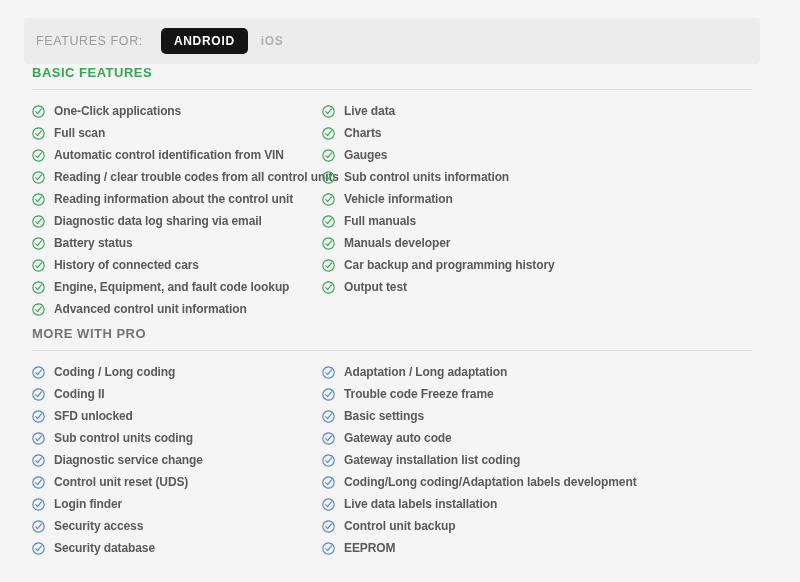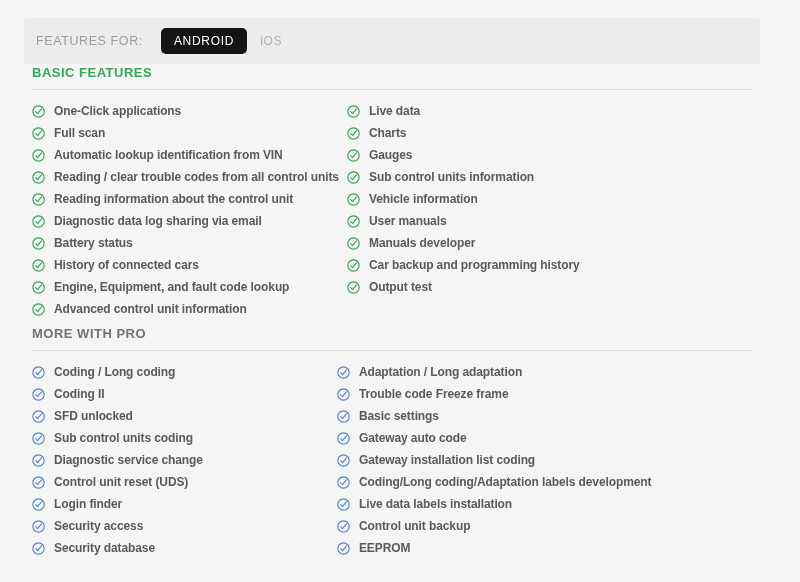--- a/index.html
+++ b/index.html
@@ -47,21 +47,21 @@
 
   .platform-tabs {
     display: flex;
     align-items: center;
     margin-left: 18px;
   }
 
   .platform-tab {
     font-size: 12px;
     letter-spacing: 0.7px;
-    font-weight: 400;
+    font-weight: 700;
     padding: 7px 13px;
     border-radius: 5px;
     color: #b0b0b0;
     background: transparent;
     border: none;
     cursor: pointer;
     font-family: "Liberation Sans", sans-serif;
     line-height: 1;
   }
 
@@ -95,21 +95,20 @@
     height: 1px;
     width: 720px;
     background: #dcdcdc;
     margin-bottom: 10px;
   }
 
   
   .feature-columns {
     display: flex;
     width: 720px;
-    gap: 25px;
   }
 
   .feature-col {
     display: flex;
     flex-direction: column;
   }
 
   .feature-col.left  { width: 290px; }
   .feature-col.right { width: 430px; }
 
@@ -166,21 +165,21 @@
               <circle cx="8" cy="8" r="7" fill="none" stroke="#34a853" stroke-width="1.4"></circle>
               <path d="M4.6 8.1 L6.9 10.5 L11.6 4.8" fill="none" stroke="#34a853" stroke-width="1.4" stroke-linecap="round" stroke-linejoin="round"></path>
             </svg>
             <span class="feature-label">Full scan</span>
           </div>
           <div class="feature-item">
             <svg class="check-icon" viewBox="0 0 16 16">
               <circle cx="8" cy="8" r="7" fill="none" stroke="#34a853" stroke-width="1.4"></circle>
               <path d="M4.6 8.1 L6.9 10.5 L11.6 4.8" fill="none" stroke="#34a853" stroke-width="1.4" stroke-linecap="round" stroke-linejoin="round"></path>
             </svg>
-            <span class="feature-label">Automatic lookup identification from VIN</span>
+            <span class="feature-label">Automatic control identification from VIN</span>
           </div>
           <div class="feature-item">
             <svg class="check-icon" viewBox="0 0 16 16">
               <circle cx="8" cy="8" r="7" fill="none" stroke="#34a853" stroke-width="1.4"></circle>
               <path d="M4.6 8.1 L6.9 10.5 L11.6 4.8" fill="none" stroke="#34a853" stroke-width="1.4" stroke-linecap="round" stroke-linejoin="round"></path>
             </svg>
             <span class="feature-label">Reading / clear trouble codes from all control units</span>
           </div>
           <div class="feature-item">
             <svg class="check-icon" viewBox="0 0 16 16">
@@ -259,21 +258,21 @@
               <circle cx="8" cy="8" r="7" fill="none" stroke="#34a853" stroke-width="1.4"></circle>
               <path d="M4.6 8.1 L6.9 10.5 L11.6 4.8" fill="none" stroke="#34a853" stroke-width="1.4" stroke-linecap="round" stroke-linejoin="round"></path>
             </svg>
             <span class="feature-label">Vehicle information</span>
           </div>
           <div class="feature-item">
             <svg class="check-icon" viewBox="0 0 16 16">
               <circle cx="8" cy="8" r="7" fill="none" stroke="#34a853" stroke-width="1.4"></circle>
               <path d="M4.6 8.1 L6.9 10.5 L11.6 4.8" fill="none" stroke="#34a853" stroke-width="1.4" stroke-linecap="round" stroke-linejoin="round"></path>
             </svg>
-            <span class="feature-label">User manuals</span>
+            <span class="feature-label">Full manuals</span>
           </div>
           <div class="feature-item">
             <svg class="check-icon" viewBox="0 0 16 16">
               <circle cx="8" cy="8" r="7" fill="none" stroke="#34a853" stroke-width="1.4"></circle>
               <path d="M4.6 8.1 L6.9 10.5 L11.6 4.8" fill="none" stroke="#34a853" stroke-width="1.4" stroke-linecap="round" stroke-linejoin="round"></path>
             </svg>
             <span class="feature-label">Manuals developer</span>
           </div>
           <div class="feature-item">
             <svg class="check-icon" viewBox="0 0 16 16">

